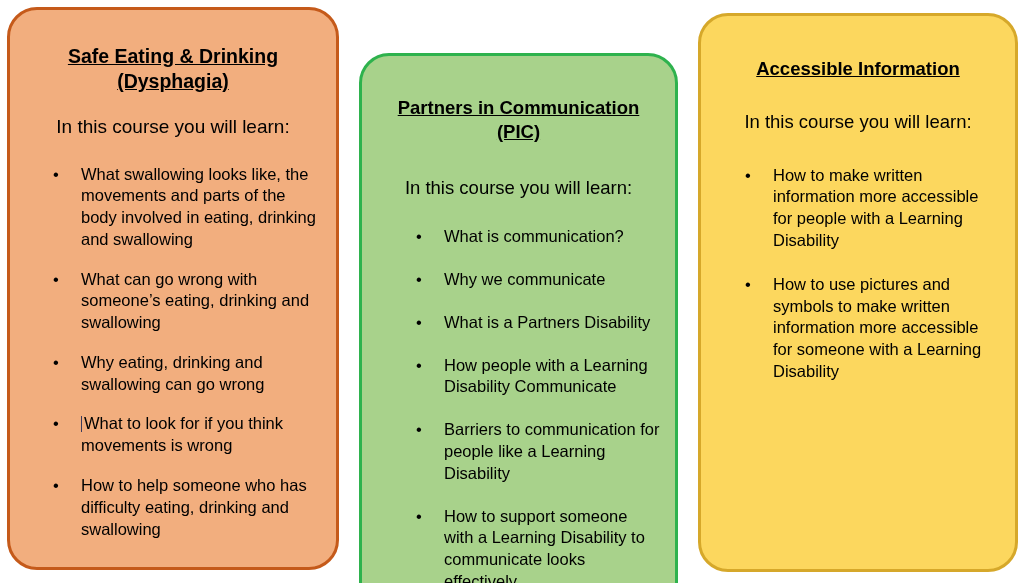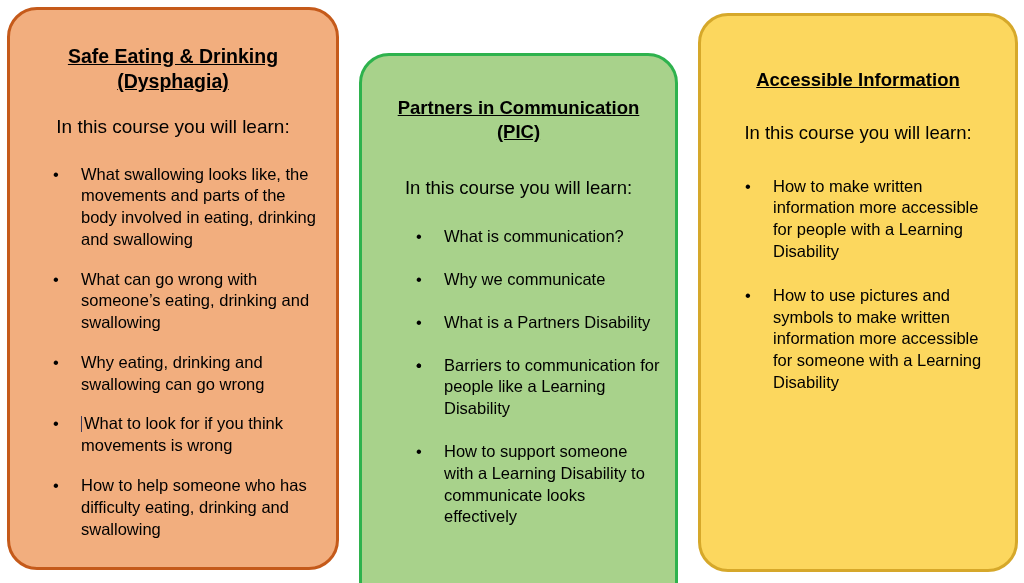--- a/index.html
+++ b/index.html
@@ -123,21 +123,21 @@
     padding: 26px 14px 0 54px;
   }
   .card-pic .bullets li {
     padding-left: 28px;
     margin-bottom: 21px;
   }
 
   
   .card-accessible .card-title {
     font-size: 18.5px;
-    padding: 52px 18px 0 18px;
+    padding: 41px 18px 0 18px;
   }
   .card-accessible .card-intro {
     font-size: 18.5px;
     padding: 29px 14px 0 14px;
   }
   .card-accessible .bullets {
     font-size: 16.5px;
     padding: 31px 22px 0 44px;
   }
   .card-accessible .bullets li {
@@ -194,20 +194,21 @@
       <li>
         <span class="dot">•</span>
         <span class="btext">Why we communicate</span>
       </li>
       <li>
         <span class="dot">•</span>
         <span class="btext">What is a Partners Disability</span>
       </li>
       <li>
         <span class="dot">•</span>
+        <span class="btext">How people with a Learning Disability Communicate</span>
       </li>
       <li>
         <span class="dot">•</span>
         <span class="btext">Barriers to communication for people like a Learning Disability</span>
       </li>
       <li>
         <span class="dot">•</span>
         <span class="btext">How to support someone with a Learning Disability to communicate looks effectively</span>
       </li>
     </ul>

